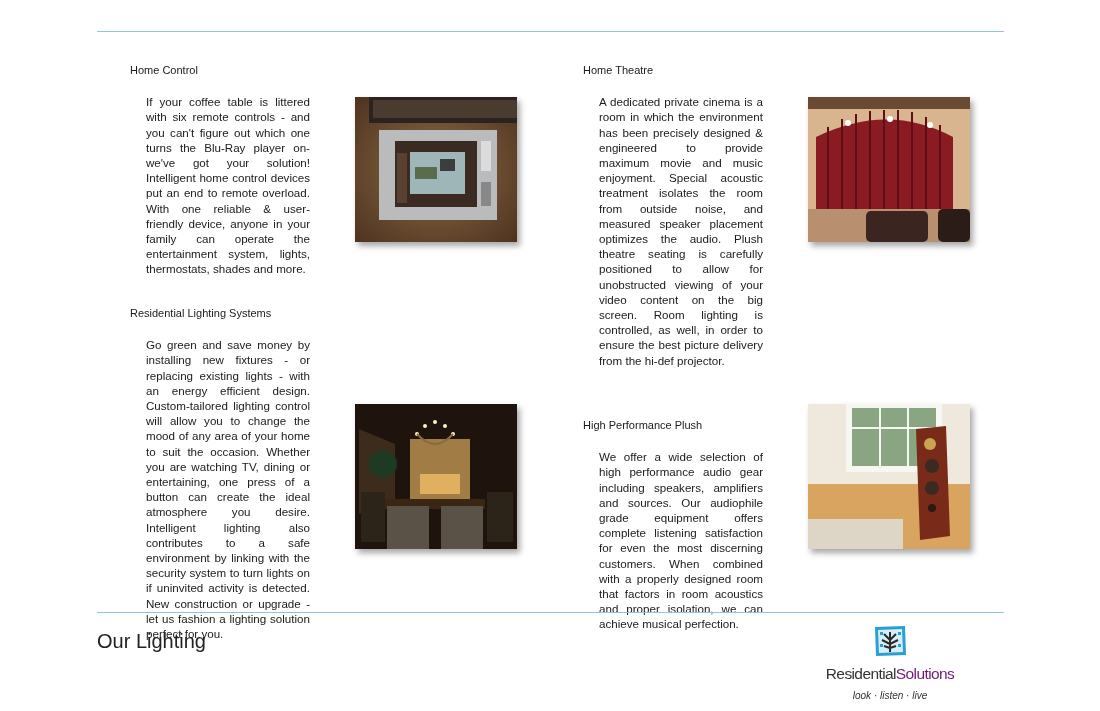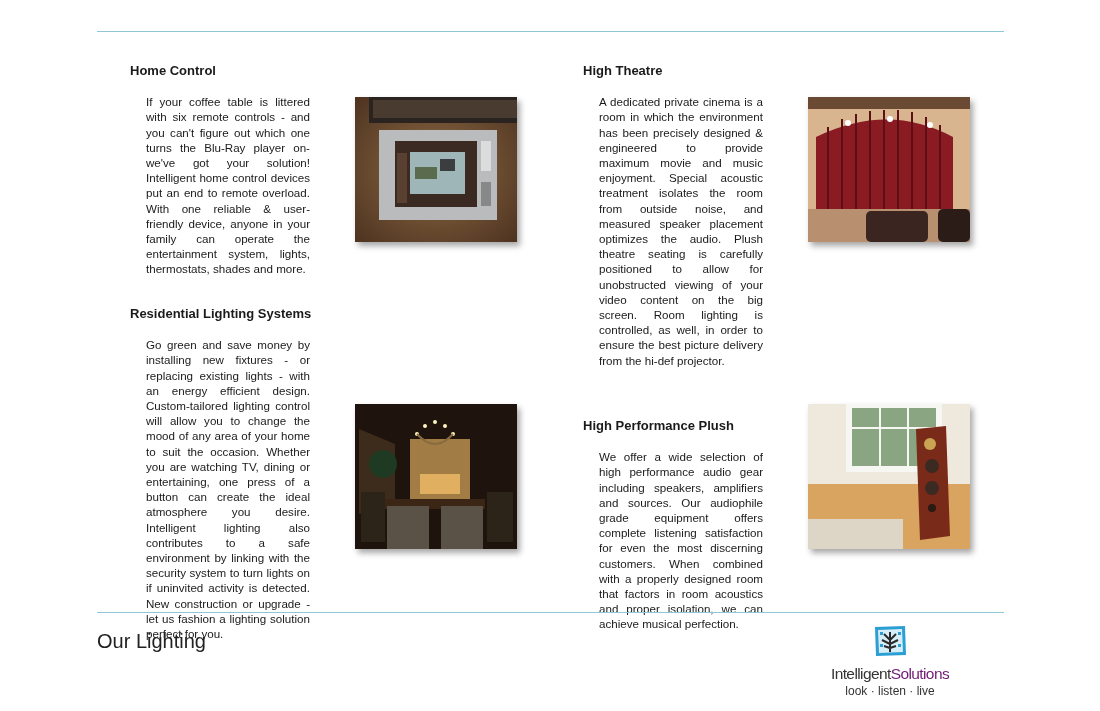--- a/index.html
+++ b/index.html
@@ -2,32 +2,32 @@
 <html><head>
 <meta charset="utf-8">
 <style>
   html, body { margin:0; padding:0; background:#ffffff; }
   body { width:1100px; height:711px; position:relative; overflow:hidden;
          font-family:"Liberation Sans", "DejaVu Sans", sans-serif; color:#1a1a1a; }
   .rule { position:absolute; left:97px; width:907px; height:1px; background:#8fc7d6; }
   .rule.top { top:31px; }
   .rule.bottom { top:612px; }
   .section { position:absolute; width:196px; font-size:11.6px; line-height:15.2px; }
-  .section h2 { margin:0; font-size:13px; font-weight:bold; line-height:15.2px; }
+  .section h2 { margin:0; font-size:11px; font-weight:normal; line-height:15.2px; }
   .section p { margin:16px; text-align:justify; }
   .photo { position:absolute; width:162px; height:145px; overflow:hidden;
            box-shadow:3px 4px 6px rgba(0,0,0,0.35); }
   .photo svg { width:100%; height:100%; display:block; }
   .page-title { position:absolute; left:97px; top:630px; font-size:20px; color:#222; }
   .logo { position:absolute; left:806px; top:624px; width:168px; text-align:center; }
   .logo-mark { width:36px; height:34px; margin:0 auto; }
   .logo-name { font-size:15.5px; letter-spacing:-0.6px; margin-top:7px; white-space:nowrap; }
   .logo-name .a { color:#333; }
   .logo-name .b { color:#701a75; }
-  .logo-tag { font-size:12px; color:#333; margin-top:1px; }
+  .logo-tag { font-size:10px; color:#333; margin-top:7px;font-style:italic; }
 </style>
 </head>
 <body>
 
 <div class="rule top"></div>
 
 <div class="section" style="left:130px; top:63px;">
   <h2>Home Control</h2>
   <p>If your coffee table is littered with six remote controls - and you can't figure out which one turns the Blu-Ray player on-we've got your solution! Intelligent home control devices put an end to remote overload. With one reliable &amp; user-friendly device, anyone in your family can operate the entertainment system, lights, thermostats, shades and more.</p>
 </div>
@@ -48,21 +48,21 @@
     <rect x="55" y="55" width="55" height="42" fill="#9fb6b9"></rect>
     <rect x="60" y="70" width="22" height="12" fill="#5a6b4e"></rect>
     <rect x="85" y="62" width="15" height="12" fill="#3b3d3e"></rect>
     <rect x="42" y="56" width="10" height="50" fill="#5a4030"></rect>
     <rect x="126" y="44" width="10" height="30" fill="#dcdcdc"></rect>
     <rect x="126" y="85" width="10" height="24" fill="#888"></rect>
   </svg>
 </div>
 
 <div class="section" style="left:583px; top:63px;">
-  <h2>High Theatre</h2>
+  <h2>Home Theatre</h2>
   <p>A dedicated private cinema is a room in which the environment has been precisely designed &amp; engineered to provide maximum movie and music enjoyment. Special acoustic treatment isolates the room from outside noise, and measured speaker placement optimizes the audio. Plush theatre seating is carefully positioned to allow for unobstructed viewing of your video content on the big screen. Room lighting is controlled, as well, in order to ensure the best picture delivery from the hi-def projector.</p>
 </div>
 <div class="photo" style="left:808px; top:97px;">
   <svg viewBox="0 0 162 145" preserveAspectRatio="none">
     <rect width="162" height="145" fill="#d8b58e"></rect>
     <rect x="0" y="0" width="162" height="12" fill="#6b4a33"></rect>
     <path d="M8 40 Q80 5 145 40 L145 115 L8 115 Z" fill="#8a1b22"></path>
     <g stroke="#5e0f15" stroke-width="2">
       <line x1="20" y1="30" x2="20" y2="115"></line>
         <line x1="34" y1="22" x2="34" y2="115"></line>
@@ -145,15 +145,15 @@
       <path d="M6 6 L30 5 L31 28 L7 29 Z" fill="#d6eef8"></path>
       <path d="M18 28 L18 8 M18 16 L12 10 M18 16 L24 10 M18 20 L10 16 M18 20 L26 16 M18 24 L12 22 M18 24 L24 22" stroke="#2a2a2a" stroke-width="2" fill="none"></path>
       <g fill="#2b9fd3">
         <rect x="8" y="8" width="3" height="3"></rect>
           <rect x="26" y="8" width="3" height="3"></rect>
         <rect x="8" y="20" width="3" height="3"></rect>
           <rect x="26" y="20" width="3" height="3"></rect>
       </g>
     </svg>
   </div>
-  <div class="logo-name"><span class="a">Intelligent</span><span class="b">Solutions</span></div>
+  <div class="logo-name"><span class="a">Residential</span><span class="b">Solutions</span></div>
   <div class="logo-tag">look · listen · live</div>
 </div>
 
 </body></html>

